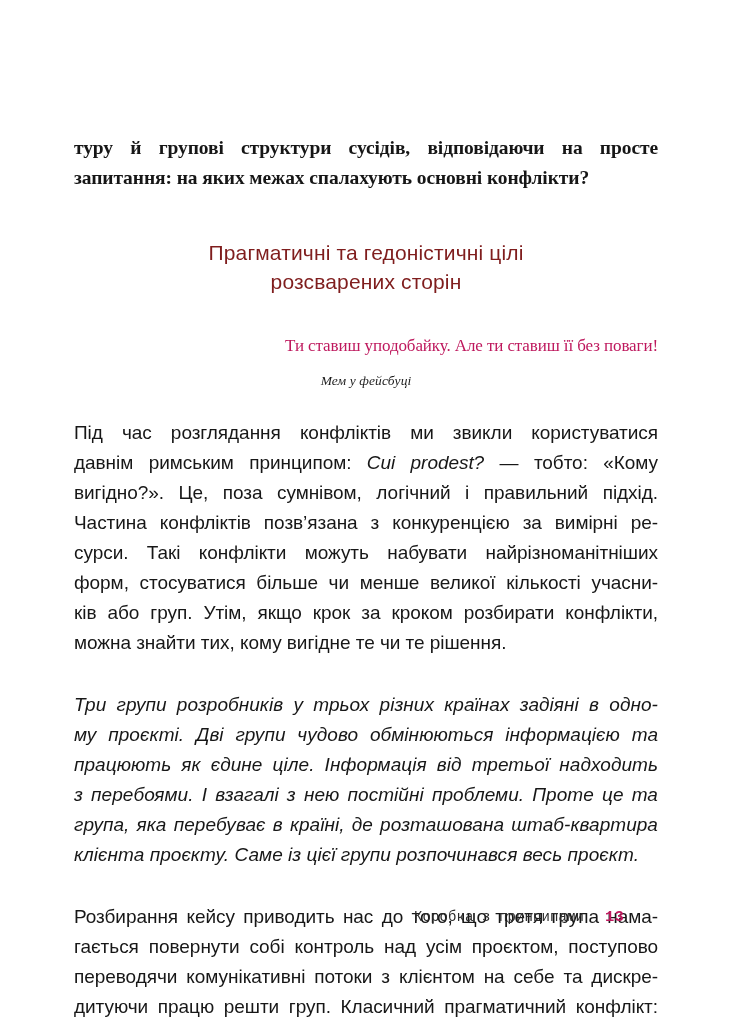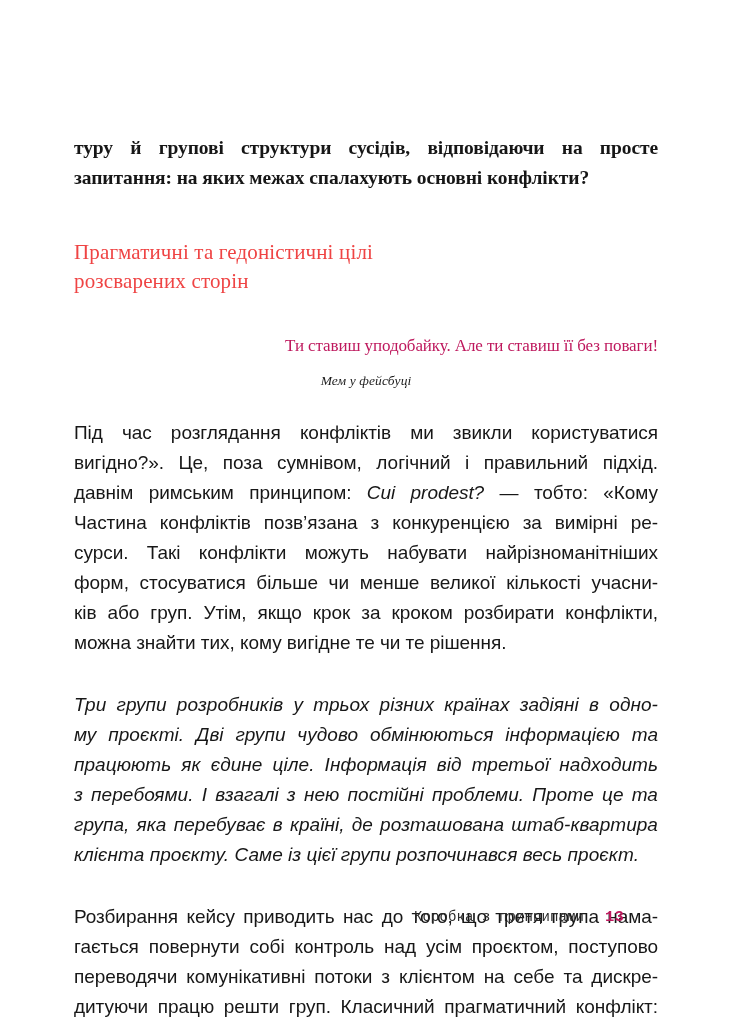--- a/index.html
+++ b/index.html
@@ -44,26 +44,26 @@
     text-align-last: justify;
     color: #161616;
     margin: 0;
     letter-spacing: -0.1px;
   }
 
   
   .section-heading {
     margin: 0;
     padding-top: 45px;
-    font-family: Liberation Serif, serif;
+    font-family: Liberation Sans, sans-serif;
     font-weight: 300;
     font-size: 21px;
     line-height: 29px;
-    text-align: left;
-    color: #ef4444;
+    text-align: center;
+    color: #7f1d1d;
     letter-spacing: 0.15px;
   }
   .section-heading .hl {
     display: block;
   }
 
   
   .epigraph {
     padding-top: 38px;
     text-align: right;
@@ -170,22 +170,22 @@
       <span class="hl">розсварених сторін</span>
     </h2>
 
     <div class="epigraph">
       <p class="epigraph-text">Ти ставиш уподобайку. Але ти ставиш її без поваги!</p>
       <p class="epigraph-source">Мем у фейсбуці</p>
     </div>
 
     <p class="body-para just-block">
       <span class="line">Під час розглядання конфліктів ми звикли користуватися</span>
+      <span class="line"><span>давнім римським принципом: </span><span class="ital">Cui prodest?</span><span> — тобто: «Кому</span></span>
       <span class="line">вигідно?». Це, поза сумнівом, логічний і правильний підхід.</span>
-      <span class="line"><span>давнім римським принципом: </span><span class="ital">Cui prodest?</span><span> — тобто: «Кому</span></span>
       <span class="line">Частина конфліктів позв’язана з конкуренцією за вимірні ре-</span>
       <span class="line">сурси. Такі конфлікти можуть набувати найрізноманітніших</span>
       <span class="line">форм, стосуватися більше чи менше великої кількості учасни-</span>
       <span class="line">ків або груп. Утім, якщо крок за кроком розбирати конфлікти,</span>
       <span class="line last">можна знайти тих, кому вигідне те чи те рішення.</span>
     </p>
 
     <p class="body-para case-study just-block">
       <span class="line">Три групи розробників у трьох різних країнах задіяні в одно-</span>
       <span class="line">му проєкті. Дві групи чудово обмінюються інформацією та</span>

